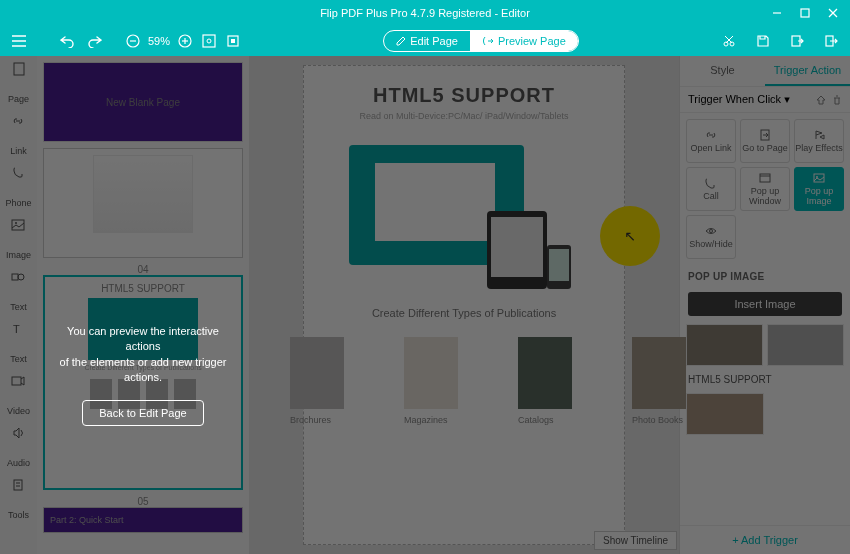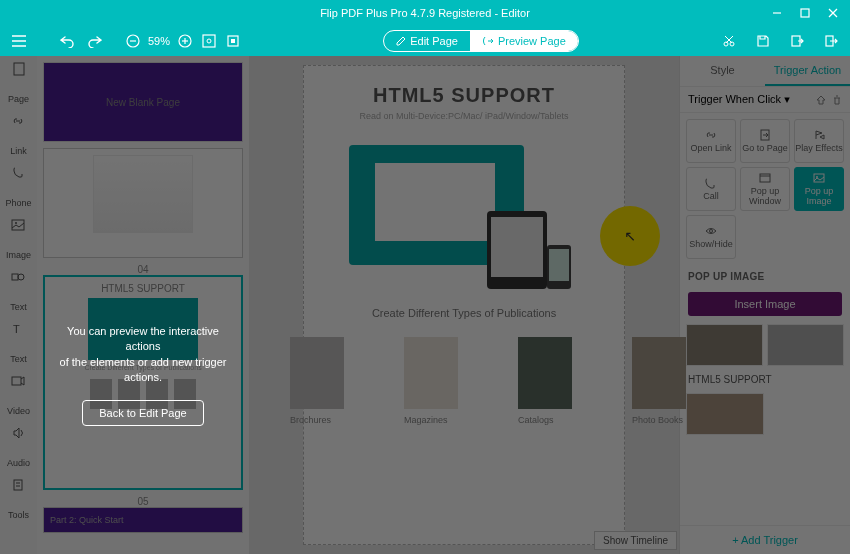--- a/index.html
+++ b/index.html
@@ -48,21 +48,21 @@
 .rtabs { display: flex; border-bottom: 1px solid #eee; }
 .rtab { flex: 1; text-align: center; padding: 8px 0; font-size: 11px; color: #666; cursor: pointer; }
 .rtab.active { color: #01bdbd; border-bottom: 2px solid #01bdbd; }
 .trigrow { display: flex; align-items: center; justify-content: space-between; padding: 6px 8px; font-size: 11px; border-bottom: 1px solid #eee; }
 .trig-icons { display:flex; gap:6px; color:#888;}
 .actgrid { display: grid; grid-template-columns: repeat(3, 1fr); gap: 4px; padding: 6px; }
 .actcell { border: 1px solid #ddd; border-radius: 3px; height: 44px; display: flex; flex-direction: column; align-items: center; justify-content: center; font-size: 9px; color: #666; cursor: pointer; text-align:center; gap:2px;}
 .actcell.active { background: #01bdbd; color: #fff; border-color: #01bdbd; }
 .actcell .aico { height:12px; }
 .sechead { font-size: 10px; color: #666; padding: 6px 8px; font-weight: 600; letter-spacing: .3px; }
-.insertbtn { margin: 4px 8px; background: #701a75; color: #fff; text-align: center; padding: 6px 0; border-radius: 3px; font-size: 11px; cursor: pointer; }
+.insertbtn { margin: 4px 8px; background: #404040; color: #fff; text-align: center; padding: 6px 0; border-radius: 3px; font-size: 11px; cursor: pointer; }
 .thumbrow { display: flex; gap: 4px; padding: 4px 6px; }
 .thm { flex:1; height: 42px; background: #ccc; border:1px solid #eee; }
 .thlabel { font-size: 10px; color: #555; padding: 4px 8px; }
 .addtrig { margin-top:auto; border-top:1px solid #eee; text-align:center; padding:8px; font-size:11px; color:#01bdbd; cursor:pointer; }
 .showtl { position: absolute; right: 173px; bottom: 4px; font-size: 10px; background: #fff; border: 1px solid #ccc; padding: 3px 8px; color: #555; cursor: pointer; }
 .overlay { position: absolute; inset: 0; background: rgba(0,0,0,0.55); pointer-events: none; }
 .overlay-wrap { position: absolute; left: 37px; top: 0; width: 212px; height: 100%; }
 .tooltip { position: absolute; left: 37px; top: 256px; width: 212px; color: #fff; font-size: 11px; text-align: center; padding: 12px; line-height: 1.4; }
 .backbtn { margin-top: 14px; display: inline-block; border: 1px solid #fff; border-radius: 4px; padding: 6px 16px; font-size: 11px; color: #fff; cursor: pointer; background: transparent; }
 .th05-content { display:flex; flex-direction:column; align-items:center; gap:4px; font-size:8px; color:#aaa; width:100%;}

